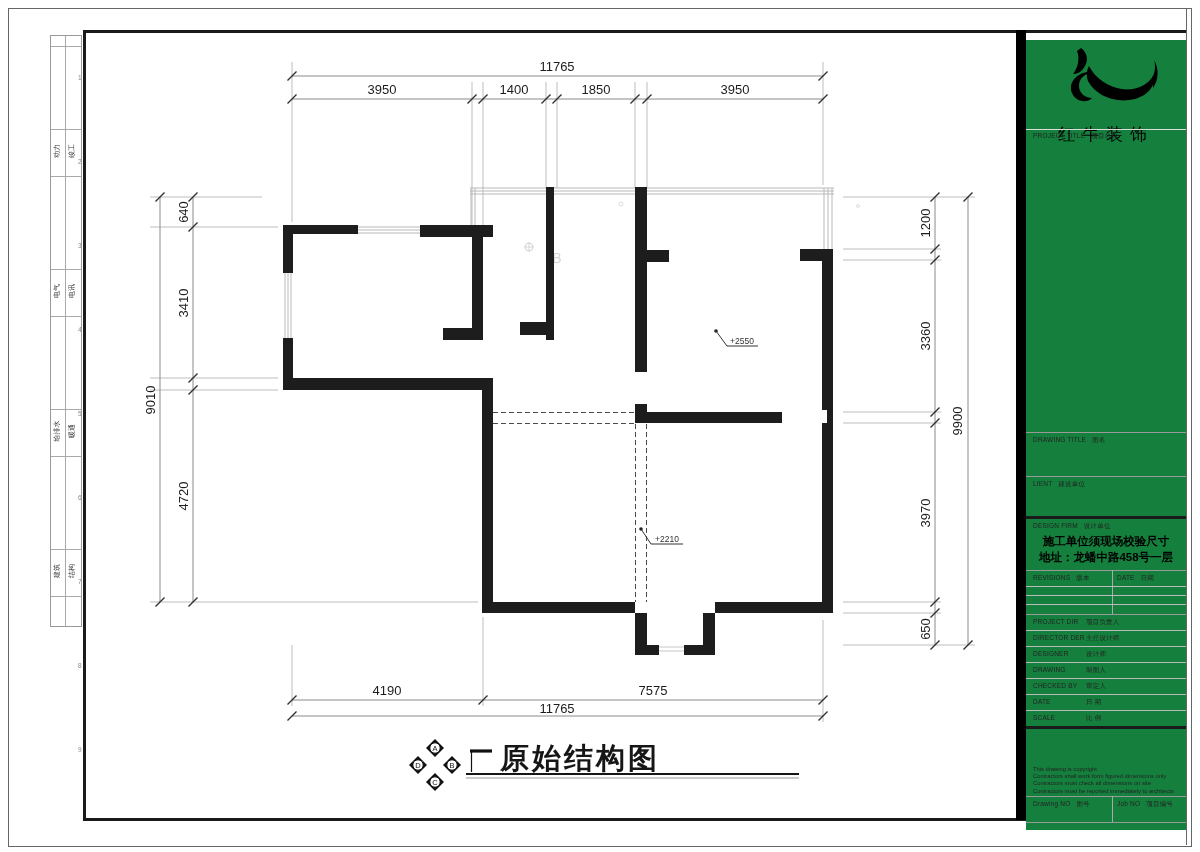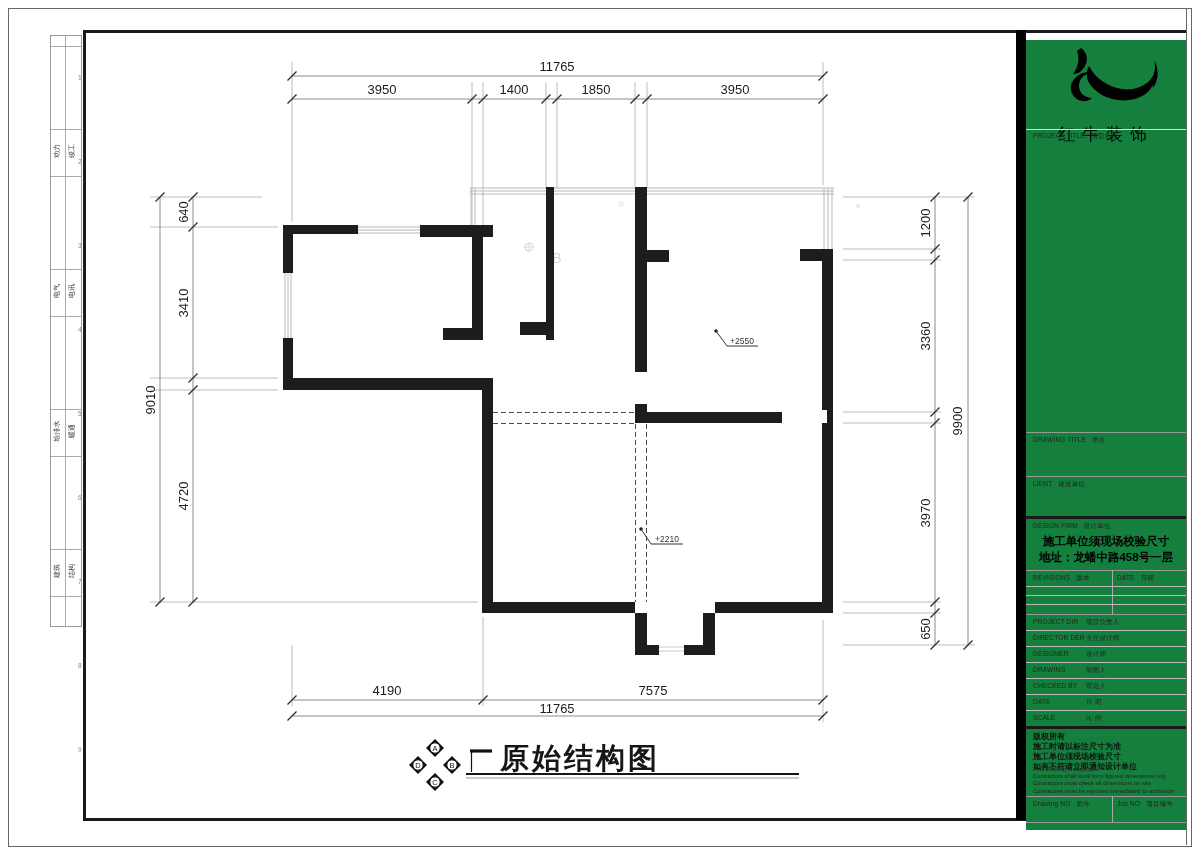--- a/index.html
+++ b/index.html
@@ -310,26 +310,20 @@
     <div class="tb-label" style="left:7px;top:658px">
       <span>DATE</span></div>
     <div class="tb-label" style="left:60px;top:658px"><span>日  期</span></div>
     <div class="hline" style="left:0;top:670px;width:160px;background:#bbb;"></div>
     <div class="tb-label" style="left:7px;top:674px">
       <span>SCALE</span></div>
     <div class="tb-label" style="left:60px;top:674px"><span>比  例</span></div>
 
     <div class="abs thick" style="left:0;top:686px;width:160px;height:3px;"></div>
 
-    <div class="abs" style="left:7px;top:692px">
-      <div class="copy-zh">版权所有</div>
-      <div class="copy-zh">施工时请以标注尺寸为准</div>
-      <div class="copy-zh">施工单位须现场校验尺寸</div>
-      <div class="copy-zh">如有不符请立即通知设计单位</div>
-    </div>
     <div class="abs" style="left:7px;top:726px">
       <div class="copy-en">This drawing is copyright</div>
       <div class="copy-en">Contractors shall work form figured dimensions only</div>
       <div class="copy-en">Contractors must check all dimensions on site</div>
       <div class="copy-en">Contractors must be reported immediately to architects</div>
     </div>
 
     <div class="hline" style="left:0;top:756px;width:160px;"></div>
     <div class="tb-label" style="left:7px;top:760px">
       <span>Drawing NO</span><span class="zh">图号</span>

